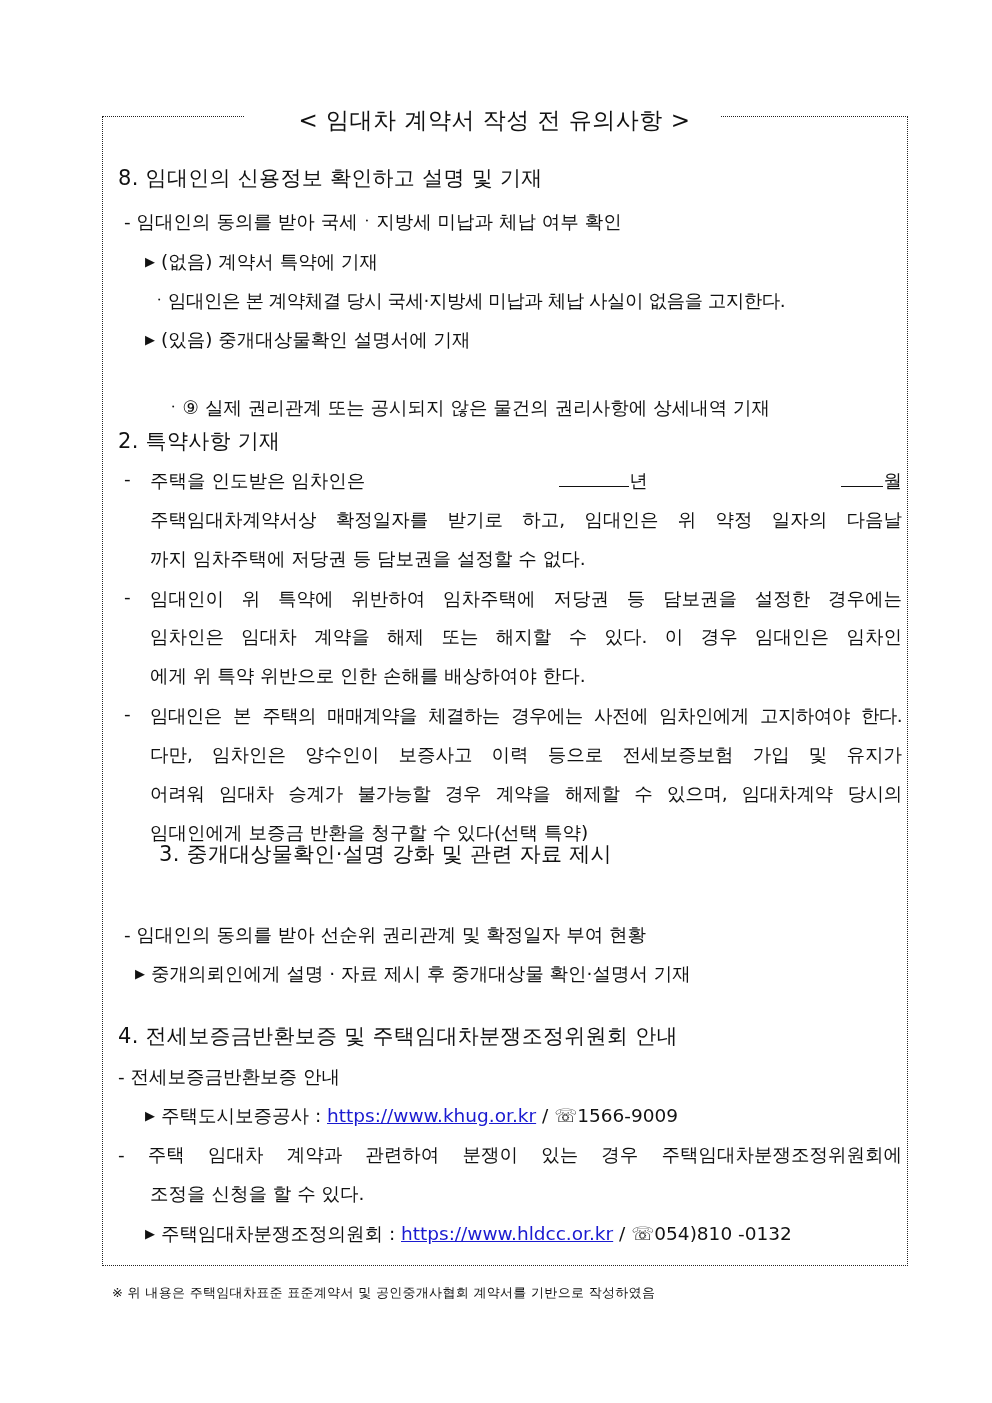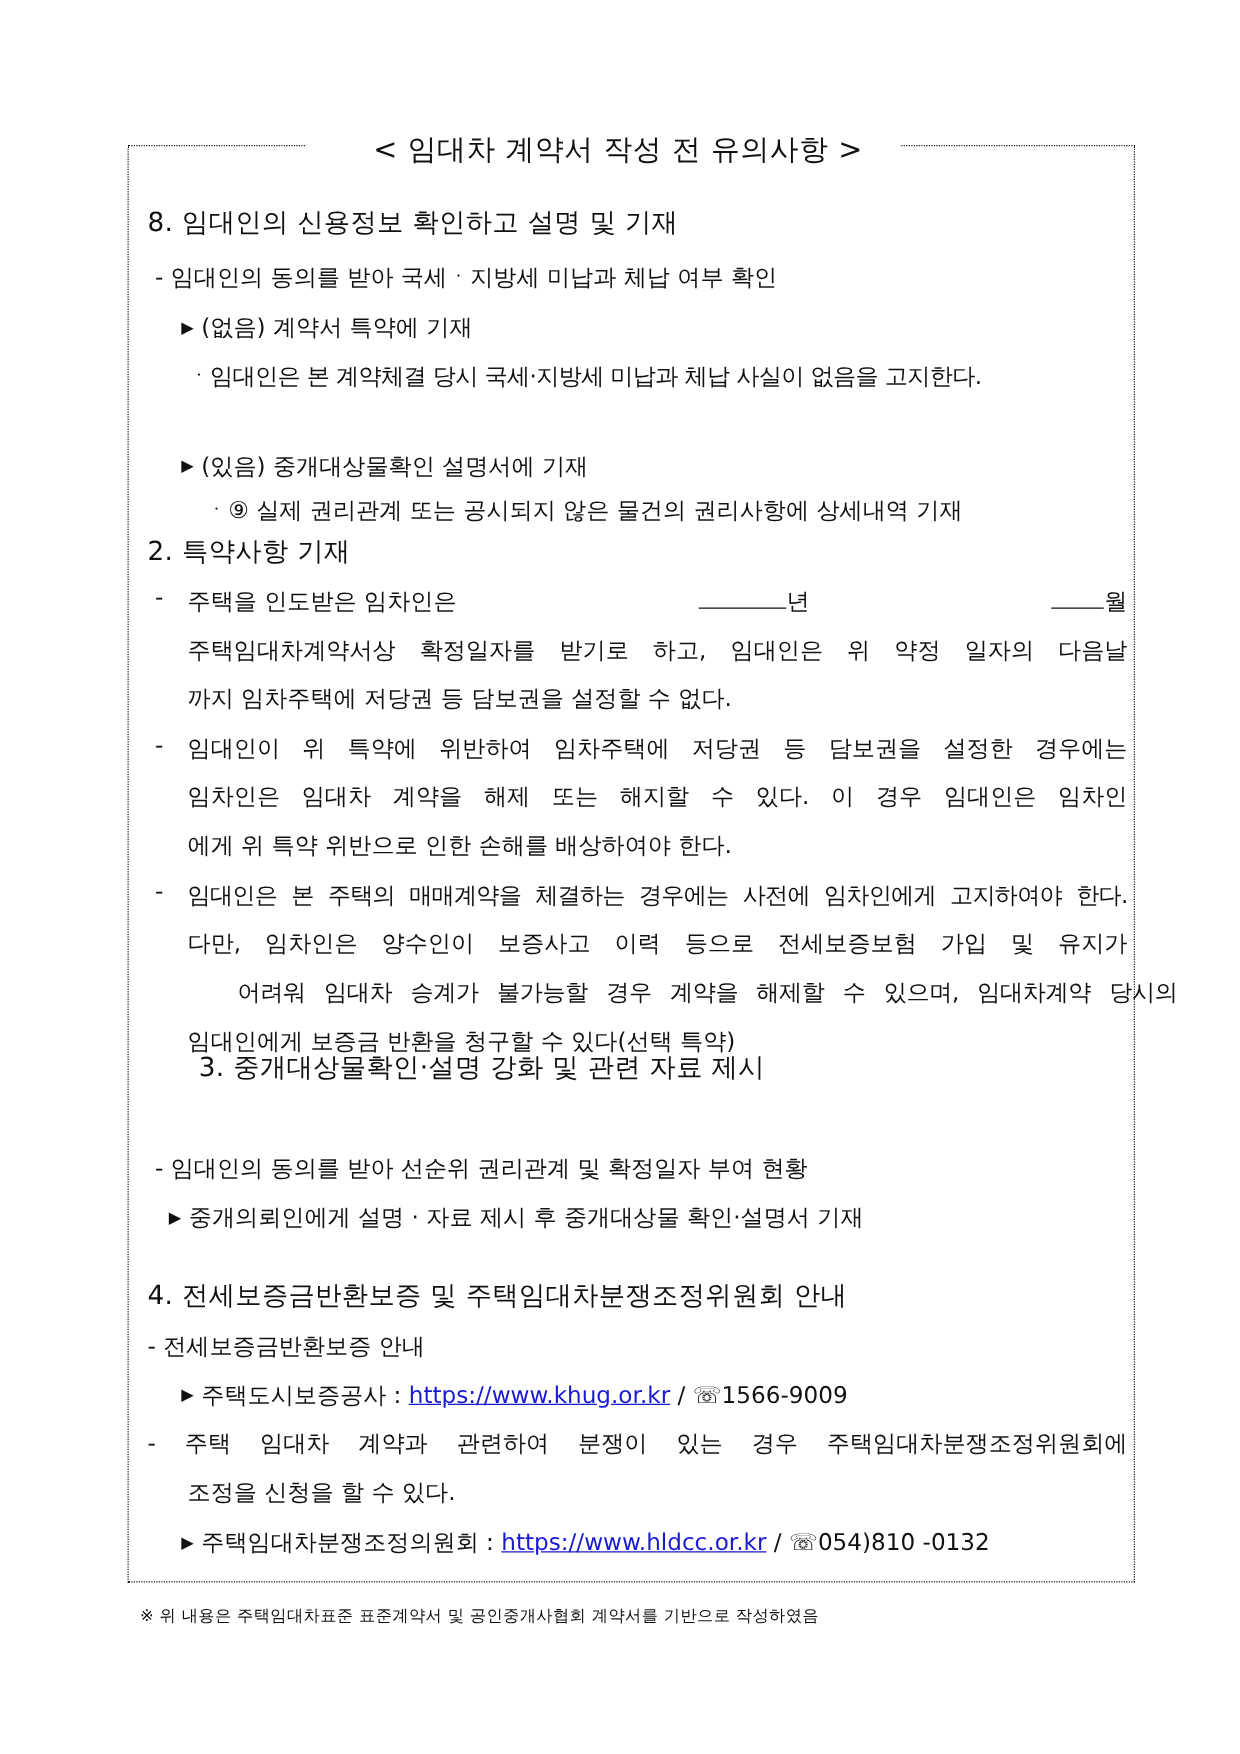--- a/index.html
+++ b/index.html
@@ -44,21 +44,21 @@
 <div class="title-wrap">
   <span class="title">&lt; 임대차 계약서 작성 전 유의사항 &gt;</span>
 </div>
 
 <div class="h" style="top:164px;">8. 임대인의 신용정보 확인하고 설명 및 기재</div>
 <div class="line" style="left:124px; top:209px;">- 임대인의 동의를 받아 국세ㆍ지방세 미납과 체납 여부 확인</div>
 <div class="line" style="left:145px; top:249px;">
   <span class="tri">▶</span><span>(없음) 계약서 특약에 기재</span>
 </div>
 <div class="line" style="left:150px; top:288px; letter-spacing:-0.5px;">ㆍ임대인은 본 계약체결 당시 국세·지방세 미납과 체납 사실이 없음을 고지한다.</div>
-<div class="line" style="left:145px; top:327px;margin-top:33px;">
+<div class="line" style="left:145px; top:327px;">
   <span class="tri">▶</span><span>(있음) 중개대상물확인 설명서에 기재</span>
 </div>
 <div class="line" style="left:164px; top:367px;margin-top:28px;">ㆍ⑨ 실제 권리관계 또는 공시되지 않은 물건의 권리사항에 상세내역 기재</div>
 
 <div class="h" style="top:427px;">2. 특약사항 기재</div>
 
 <div class="line" style="left:124px; top:468px;">-</div>
 <div class="line" style="left:150px; top:468px; width:752px; display:flex; justify-content:space-between;gap:37px;">
   <span>주택을 인도받은 임차인은</span>
   <span><span class="blank" style="width:70px;"></span><span>년</span></span>
@@ -68,21 +68,21 @@
 <div class="line" style="left:150px; top:546px;">까지 임차주택에 저당권 등 담보권을 설정할 수 없다.</div>
 
 <div class="line" style="left:124px; top:586px;">-</div>
 <div class="just" style="left:150px; top:586px; width:752px;">임대인이 위 특약에 위반하여 임차주택에 저당권 등 담보권을 설정한 경우에는</div>
 <div class="just" style="left:150px; top:624px; width:752px;">임차인은 임대차 계약을 해제 또는 해지할 수 있다. 이 경우 임대인은 임차인</div>
 <div class="line" style="left:150px; top:663px;">에게 위 특약 위반으로 인한 손해를 배상하여야 한다.</div>
 
 <div class="line" style="left:124px; top:703px;">-</div>
 <div class="just" style="left:150px; top:703px; width:752px; letter-spacing:-0.6px;">임대인은 본 주택의 매매계약을 체결하는 경우에는 사전에 임차인에게 고지하여야 한다.</div>
 <div class="just" style="left:150px; top:742px; width:752px;">다만, 임차인은 양수인이 보증사고 이력 등으로 전세보증보험 가입 및 유지가</div>
-<div class="just" style="left:150px; top:781px; width:752px; letter-spacing:-0.3px;margin-left:40px;">어려워 임대차 승계가 불가능할 경우 계약을 해제할 수 있으며, 임대차계약 당시의</div>
+<div class="just" style="left:150px; top:781px; width:752px; letter-spacing:-0.3px;">어려워 임대차 승계가 불가능할 경우 계약을 해제할 수 있으며, 임대차계약 당시의</div>
 <div class="line" style="left:150px; top:820px;">임대인에게 보증금 반환을 청구할 수 있다(선택 특약)</div>
 
 <div class="h" style="top:840px;margin-left:41px;">3. 중개대상물확인·설명 강화 및 관련 자료 제시</div>
 <div class="line" style="left:124px; top:922px;">- 임대인의 동의를 받아 선순위 권리관계 및 확정일자 부여 현황</div>
 <div class="line" style="left:135px; top:961px;">
   <span class="tri">▶</span><span>중개의뢰인에게 설명 · 자료 제시 후 중개대상물 확인·설명서 기재</span>
 </div>
 
 <div class="h" style="top:1022px;">4. 전세보증금반환보증 및 주택임대차분쟁조정위원회 안내</div>
 <div class="line" style="left:118px; top:1064px;">- 전세보증금반환보증 안내</div>

